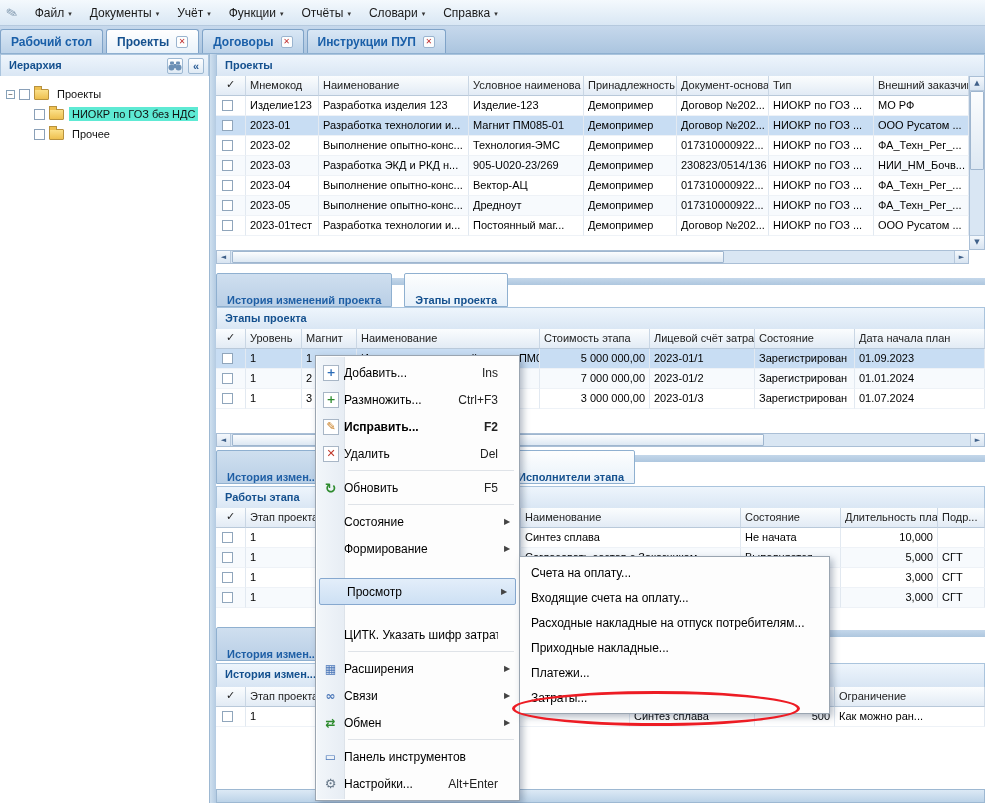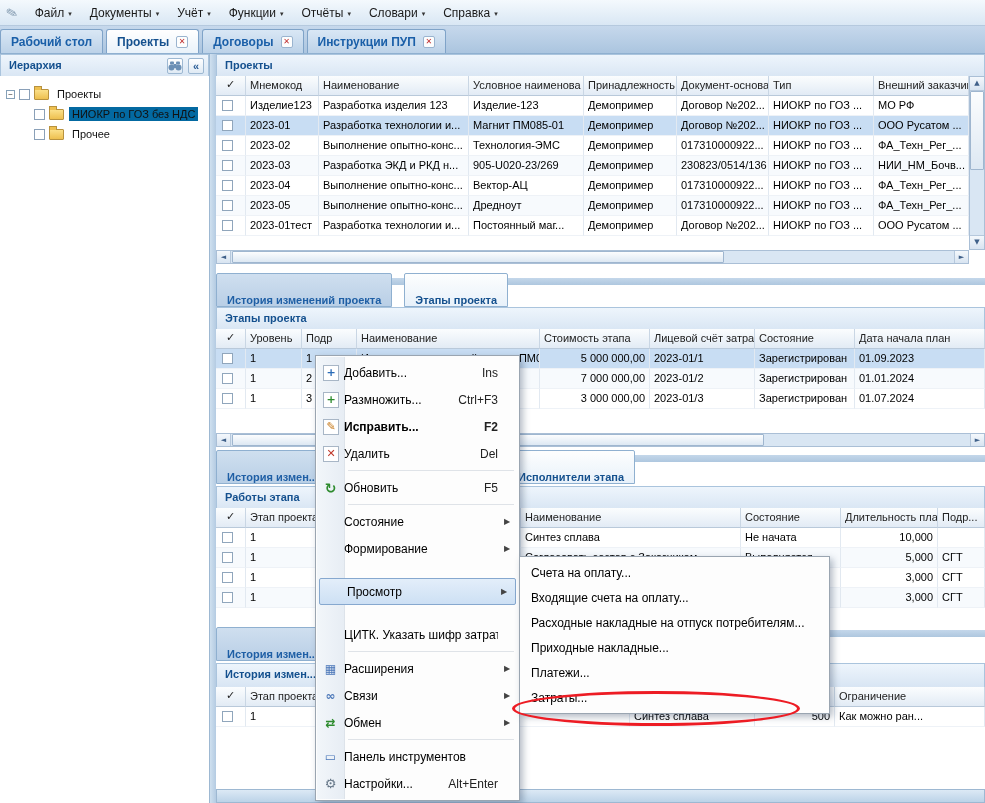--- a/index.html
+++ b/index.html
@@ -47,21 +47,21 @@
   .hsplit { position:absolute; left:0; width:769px; height:7px; background:linear-gradient(#c4d7ea,#aec7df); }
 
   
   .tree { position:absolute; left:0; top:22px; right:0; bottom:0; background:#fff; padding-top:8px; }
   .tnode { height:20px; display:flex; align-items:center; white-space:nowrap; }
   .texp { width:9px; height:9px; border:1px solid #85a0b8; background:#fff; font-size:8px; line-height:7px; text-align:center; color:#333; margin-right:4px; flex:none; }
   .tcb { width:11px; height:11px; border:1px solid #8aa0b8; background:#fff; margin-right:4px; flex:none; }
   .tfold { width:15px; height:11px; background:linear-gradient(#fbe08a,#eec04f); border:1px solid #b8923e; border-radius:1px; position:relative; margin-right:5px; flex:none; }
   .tfold::before { content:""; position:absolute; left:-1px; top:-4px; width:6px; height:3px; background:#eec04f; border:1px solid #b8923e; border-bottom:none; }
   .tlabel { padding:1px 3px; color:#111; }
-  .tnode.sel .tlabel { background:#0369a1; }
+  .tnode.sel .tlabel { background:#5eead4; }
 
   
   .tbl { position:absolute; left:0; background:#fff; --gtc:none; overflow:hidden; }
   .trow { display:grid; grid-template-columns:var(--gtc); height:20px; }
   .tcell { padding:3px 4px 0 4px; white-space:nowrap; overflow:hidden; border-right:1px solid #e2e9f1; border-bottom:1px solid #eef2f7; color:#000; }
   .trow.thead { }
   .trow.thead .tcell { background:linear-gradient(#fbfdfe,#e2ebf5); border-right:1px solid #c9d6e4; border-bottom:1px solid #b9c9da; color:#222; }
   .trow.thead .tcell:first-child { text-align:center; padding-top:2px; font-family:"DejaVu Sans",sans-serif; }
   .trow.sel .tcell { background:#c8ddf3; }
   .trow.alt .tcell { background:#f7fafd; }
@@ -298,21 +298,21 @@
         <div class="ptab">История изменений проекта</div>
         <div class="ptab active">Этапы проекта</div>
       </div>
       <div class="phead" style="top:22px">
         <span>Этапы проекта</span>
       </div>
       <div class="tbl tbl-etapy" style="top:44px;width:769px;--gtc:30px 56px 55px 183px 110px 105px 100px 130px">
           <div class="trow thead">
             <div class="tcell">✓</div>
             <div class="tcell">Уровень</div>
-            <div class="tcell">Подр</div>
+            <div class="tcell">Магнит</div>
             <div class="tcell">Наименование</div>
             <div class="tcell">Стоимость этапа</div>
             <div class="tcell">Лицевой счёт затрат</div>
             <div class="tcell">Состояние</div>
             <div class="tcell">Дата начала план</div>
           </div>
           <div class="trow sel">
             <div class="tcell"><span class="cb"></span></div>
             <div class="tcell">1</div>
             <div class="tcell">1</div>

